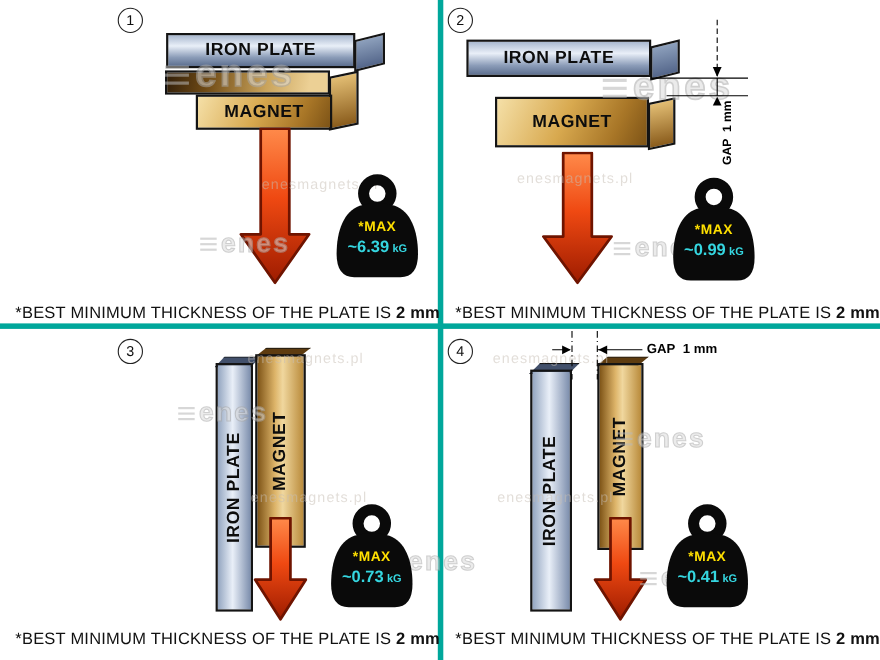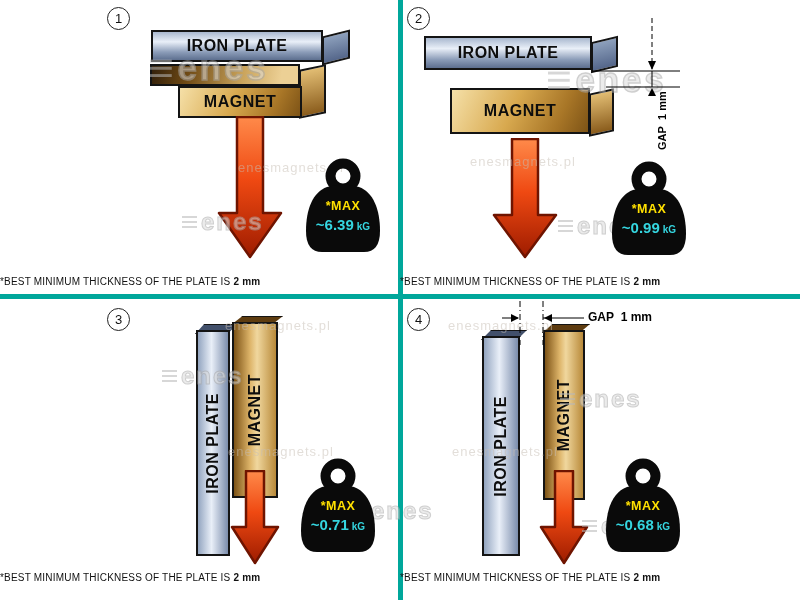--- a/index.html
+++ b/index.html
@@ -26,21 +26,21 @@
   .vcap-steel{background:#42506b;}
   .vcap-gold{background:#5e3c10;}
   .arrow{position:absolute;z-index:1;}
   .weight{position:absolute;width:84px;height:102px;z-index:3;}
   .weight svg{position:absolute;left:0;top:0;width:100%;height:100%;}
   .wmax{position:absolute;top:42px;left:0;width:100%;text-align:center;
         color:#ffe000;font-weight:700;font-size:12.5px;letter-spacing:.5px;z-index:4;}
   .wval{position:absolute;top:59px;left:0;width:100%;text-align:center;
         color:#35d6e0;font-weight:700;font-size:15px;z-index:4;white-space:nowrap;}
   .wunit{font-size:10px;margin-left:3px;}
-  .caption{position:absolute;text-align:left;font-size:10px;color:#111;letter-spacing:.2px;z-index:4;}
+  .caption{position:absolute;text-align:right;font-size:15px;color:#111;letter-spacing:.2px;z-index:4;}
   .caption b{font-weight:700;}
   .gap-vlabel{position:absolute;writing-mode:vertical-rl;transform:rotate(180deg);
               font-weight:700;font-size:11px;color:#000;z-index:2;white-space:nowrap;}
   .gap-hlabel{position:absolute;font-weight:700;font-size:12px;color:#000;z-index:2;white-space:nowrap;}
   .dim{position:absolute;z-index:2;}
   .wm{position:absolute;z-index:2;opacity:.5;color:#c7beb4;font-size:13px;letter-spacing:1px;white-space:nowrap;}
   .logo{position:absolute;z-index:2;display:flex;align-items:center;opacity:.55;}
   .logo-lines{display:block;margin-right:4px;}
   .logo-lines i{display:block;width:15px;height:2px;background:#b8b8b8;margin:3px 0;}
   .logo-text{font-weight:700;font-size:24px;letter-spacing:2px;color:#dcdcdc;
@@ -222,21 +222,21 @@
         </defs>
       <polygon points="19,1 37,1 37,57 51,57 28,93 5,57 19,57" fill="url(#ag3)" stroke="#6f1400" stroke-width="2.5" stroke-linejoin="round"></polygon>
     </svg>
 
     <div class="weight" style="left:296px;top:160px;">
       <svg viewBox="0 0 84 102">
         <circle cx="42" cy="19" r="12.5" fill="none" stroke="#0a0a0a" stroke-width="10"></circle>
         <path d="M26 30 Q42 25 58 30 C72 35 79 52 79 74 Q79 95 63 95 L21 95 Q5 95 5 74 C5 52 12 35 26 30 Z" fill="#0a0a0a"></path>
       </svg>
       <div class="wmax">*MAX</div>
-      <div class="wval"><span>~0.71</span><span class="wunit">kG</span></div>
+      <div class="wval"><span>~0.73</span><span class="wunit">kG</span></div>
     </div>
 
     <div class="caption" style="left:0;top:275px;width:400px;">
       <span>*BEST MINIMUM THICKNESS OF THE PLATE IS</span>&nbsp;<b>2 mm</b>
     </div>
   </section>
 
   <section class="quad" style="left:400px;top:297px;width:400px;height:303px;">
     <div class="numcircle" style="left:7px;top:11px;">4</div>
 
@@ -291,21 +291,21 @@
         </defs>
       <polygon points="19,1 37,1 37,57 51,57 28,93 5,57 19,57" fill="url(#ag4)" stroke="#6f1400" stroke-width="2.5" stroke-linejoin="round"></polygon>
     </svg>
 
     <div class="weight" style="left:201px;top:160px;">
       <svg viewBox="0 0 84 102">
         <circle cx="42" cy="19" r="12.5" fill="none" stroke="#0a0a0a" stroke-width="10"></circle>
         <path d="M26 30 Q42 25 58 30 C72 35 79 52 79 74 Q79 95 63 95 L21 95 Q5 95 5 74 C5 52 12 35 26 30 Z" fill="#0a0a0a"></path>
       </svg>
       <div class="wmax">*MAX</div>
-      <div class="wval"><span>~0.68</span><span class="wunit">kG</span></div>
+      <div class="wval"><span>~0.41</span><span class="wunit">kG</span></div>
     </div>
 
     <div class="caption" style="left:0;top:275px;width:400px;">
       <span>*BEST MINIMUM THICKNESS OF THE PLATE IS</span>&nbsp;<b>2 mm</b>
     </div>
   </section>
 
 </div>
 
 </body></html>

